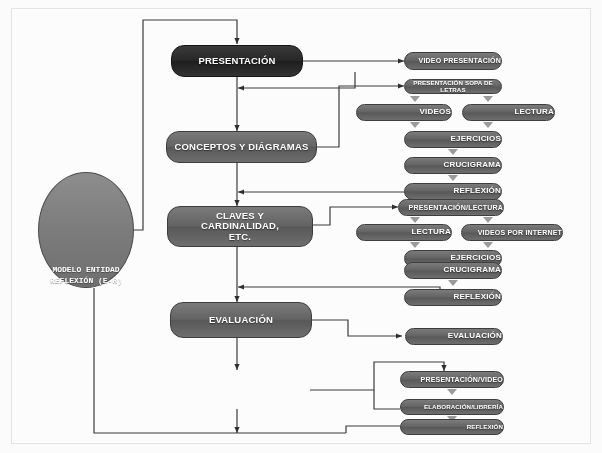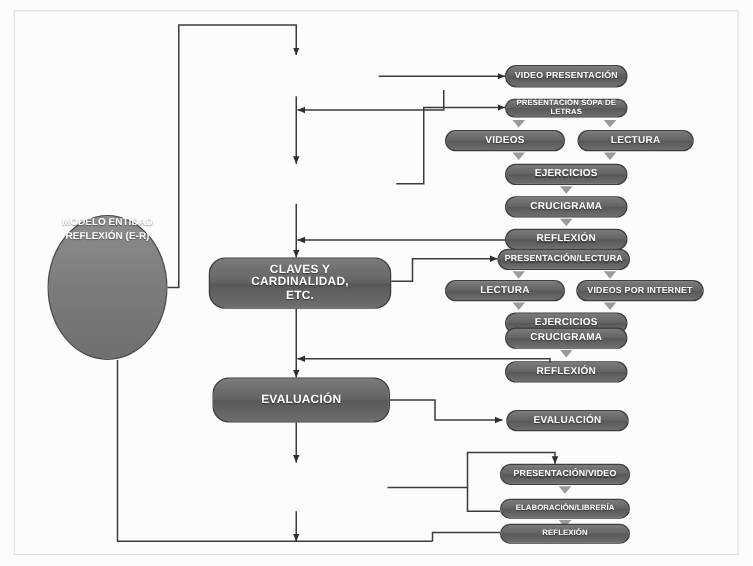--- a/index.html
+++ b/index.html
@@ -54,44 +54,46 @@
     border-radius: 13px;
   }
   .node.dark {
     background: linear-gradient(180deg, #3a3a3a 0%, #272727 48%, #1e1e1e 52%, #333333 100%);
     border-color: #151515;
   }
   .node.sat {
     font-size: 8px;
     font-weight: bold;
     border-radius: 9px;
+    justify-content: flex-end;
   }
   .node.sat.tiny {
     font-size: 6.2px;
     letter-spacing: 0.1px;
   }
   .node.sat.small {
     font-size: 7px;
   }
   .circle {
     position: absolute;
     box-sizing: border-box;
     border-radius: 50%;
     background: linear-gradient(180deg, #8d8d8d 0%, #7c7c7c 50%, #6f6f6f 100%);
     border: 1.5px solid #4a4a4a;
     color: #ffffff;
     display: flex;
-    align-items: flex-start;
+    align-items: flex-end;
     justify-content: center;
     text-align: center;
     font-size: 8px;
     font-weight: bold;
     line-height: 1.35;
     text-shadow: 0 1px 1px rgba(0,0,0,0.4);
     padding: 0 6px;
+    font-family: Liberation Mono, monospace;
   }
   .vtri {
     position: absolute;
     width: 0;
     height: 0;
     border-left: 5px solid transparent;
     border-right: 5px solid transparent;
     border-top: 6px solid #9a9a9a;
   }
 </style>
@@ -144,21 +146,27 @@
     </g>
   </svg>
 
   <div class="circle" style="left:38px; top:172px; width:96px; height:116px;">
     <div>
       <div>MODELO ENTIDAD</div>
       <div>REFLEXIÓN (E-R)</div>
     </div>
   </div>
 
-
+  <div class="node main dark" style="left:171px; top:45px; width:132px; height:32px;">
+    <span>PRESENTACIÓN</span>
+  </div>
+
+  <div class="node main" style="left:166px; top:131px; width:151px; height:32px;">
+    <span>CONCEPTOS Y DIÁGRAMAS</span>
+  </div>
 
   <div class="node main" style="left:167px; top:206px; width:146px; height:41px; padding:0 25px;">
     <span>CLAVES Y CARDINALIDAD, ETC.</span>
   </div>
 
   <div class="node main" style="left:170px; top:302px; width:142px; height:36px;">
     <span>EVALUACIÓN</span>
   </div>
 
 

